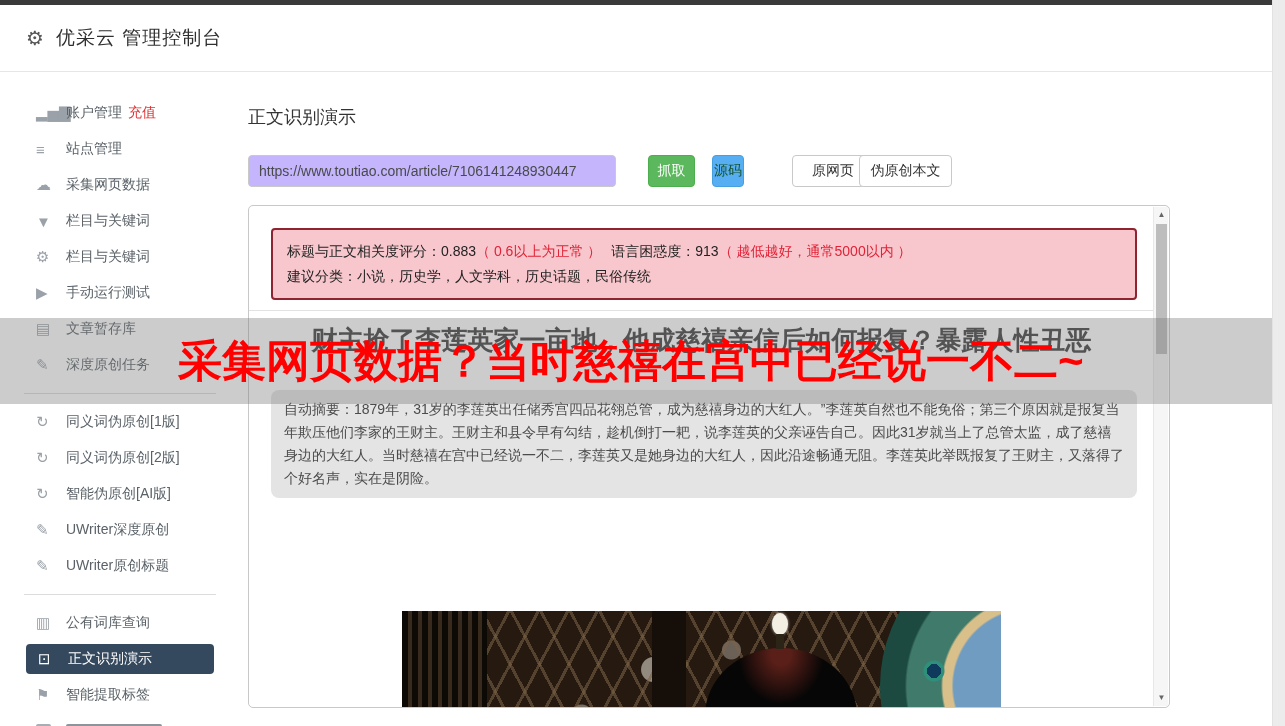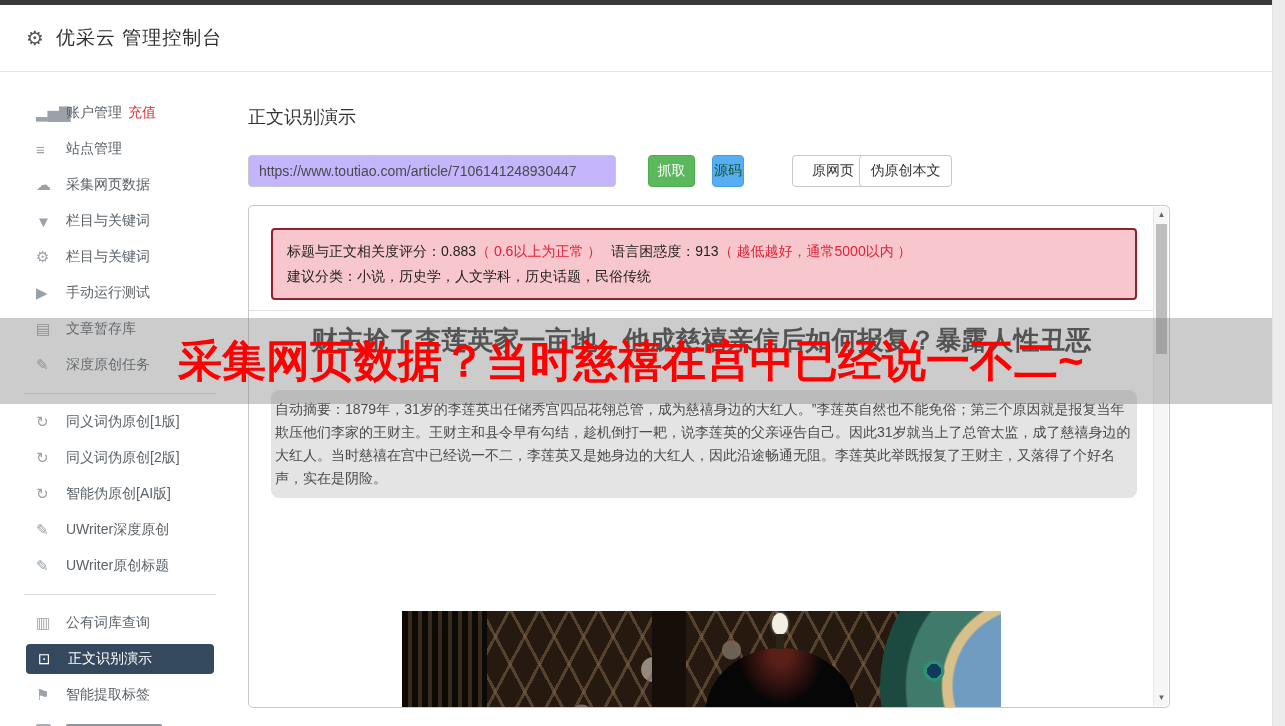--- a/index.html
+++ b/index.html
@@ -48,21 +48,21 @@
            background:#fff; border:1px solid #c8c8c8; border-radius:5px; overflow:hidden; }
   .alert { position:absolute; left:22px; top:22px; width:866px; background:#f8c7cd;
            border:2px solid #8f2330; border-radius:4px; padding:9px 14px;
            font-size:14px; line-height:25px; color:#222; }
   .alert .red { color:#e02337; }
   .alert .gap { margin-left:10px; }
   .panel-hr { position:absolute; left:0; top:104px; width:905px; height:1px; background:#e2e2e2; }
   .article-title { position:absolute; left:0; top:117px; width:905px; text-align:center;
                    font-size:26px; font-weight:bold; color:#3d3d3d; white-space:nowrap; }
   .summary { position:absolute; left:22px; top:184px; width:866px; background:#e4e4e4;
-             border-radius:8px; padding:8px 4px; font-size:14px; line-height:23px; color:#4b4b4b; }
+             border-radius:8px; padding:8px 13px; font-size:14px; line-height:23px; color:#4b4b4b; }
   .paragraph { position:absolute; left:22px; top:293px; width:862px;
                font-size:15px; line-height:30px; color:#4f4f4f; text-indent:2em; }
   
   .photo { position:absolute; left:153px; top:405px; width:599px; height:130px;
            background-color:#26190f; overflow:hidden;
            background-image:
              repeating-linear-gradient(62deg,  rgba(125,100,72,.55) 0 3px, transparent 3px 26px),
              repeating-linear-gradient(-62deg, rgba(125,100,72,.55) 0 3px, transparent 3px 26px),
              radial-gradient(circle at 42% 45%, rgba(235,230,220,.55) 0 12px, transparent 13px),
              radial-gradient(circle at 30% 80%, rgba(235,230,220,.4) 0 10px, transparent 11px),

